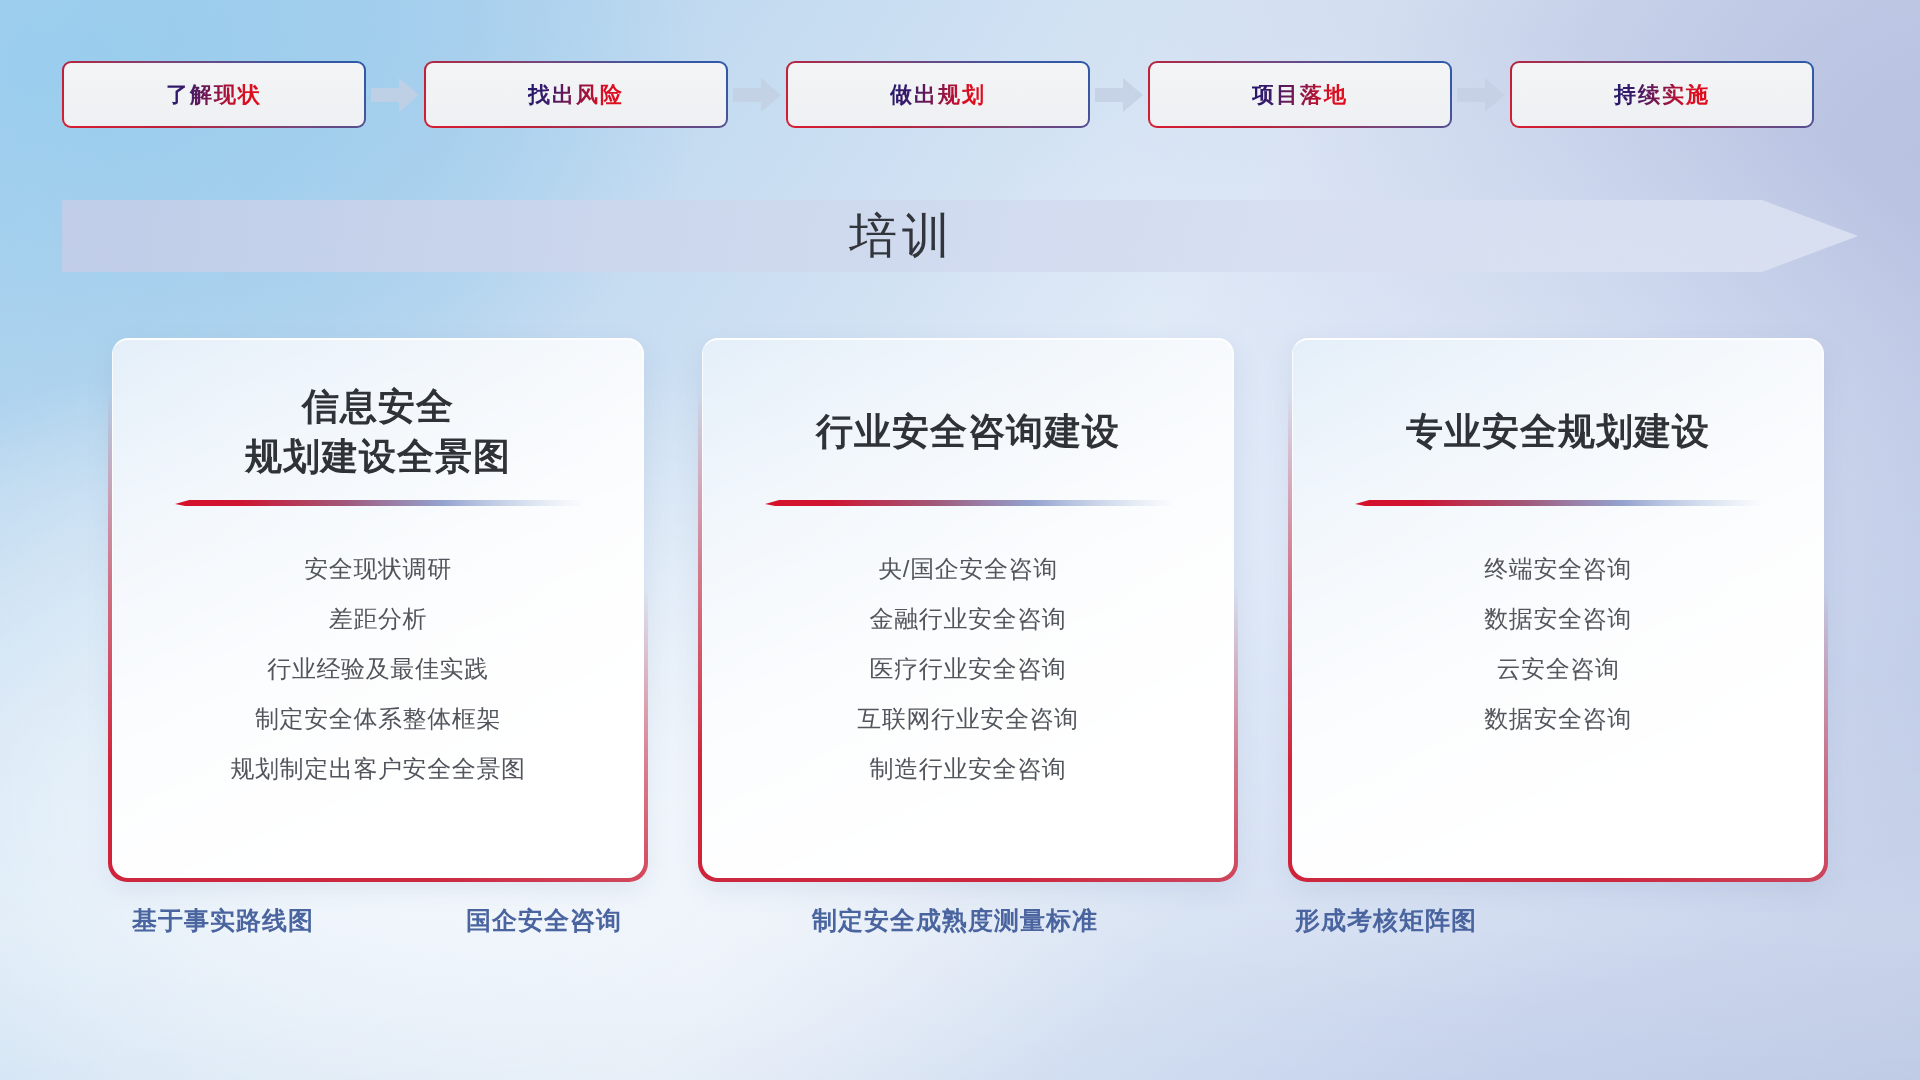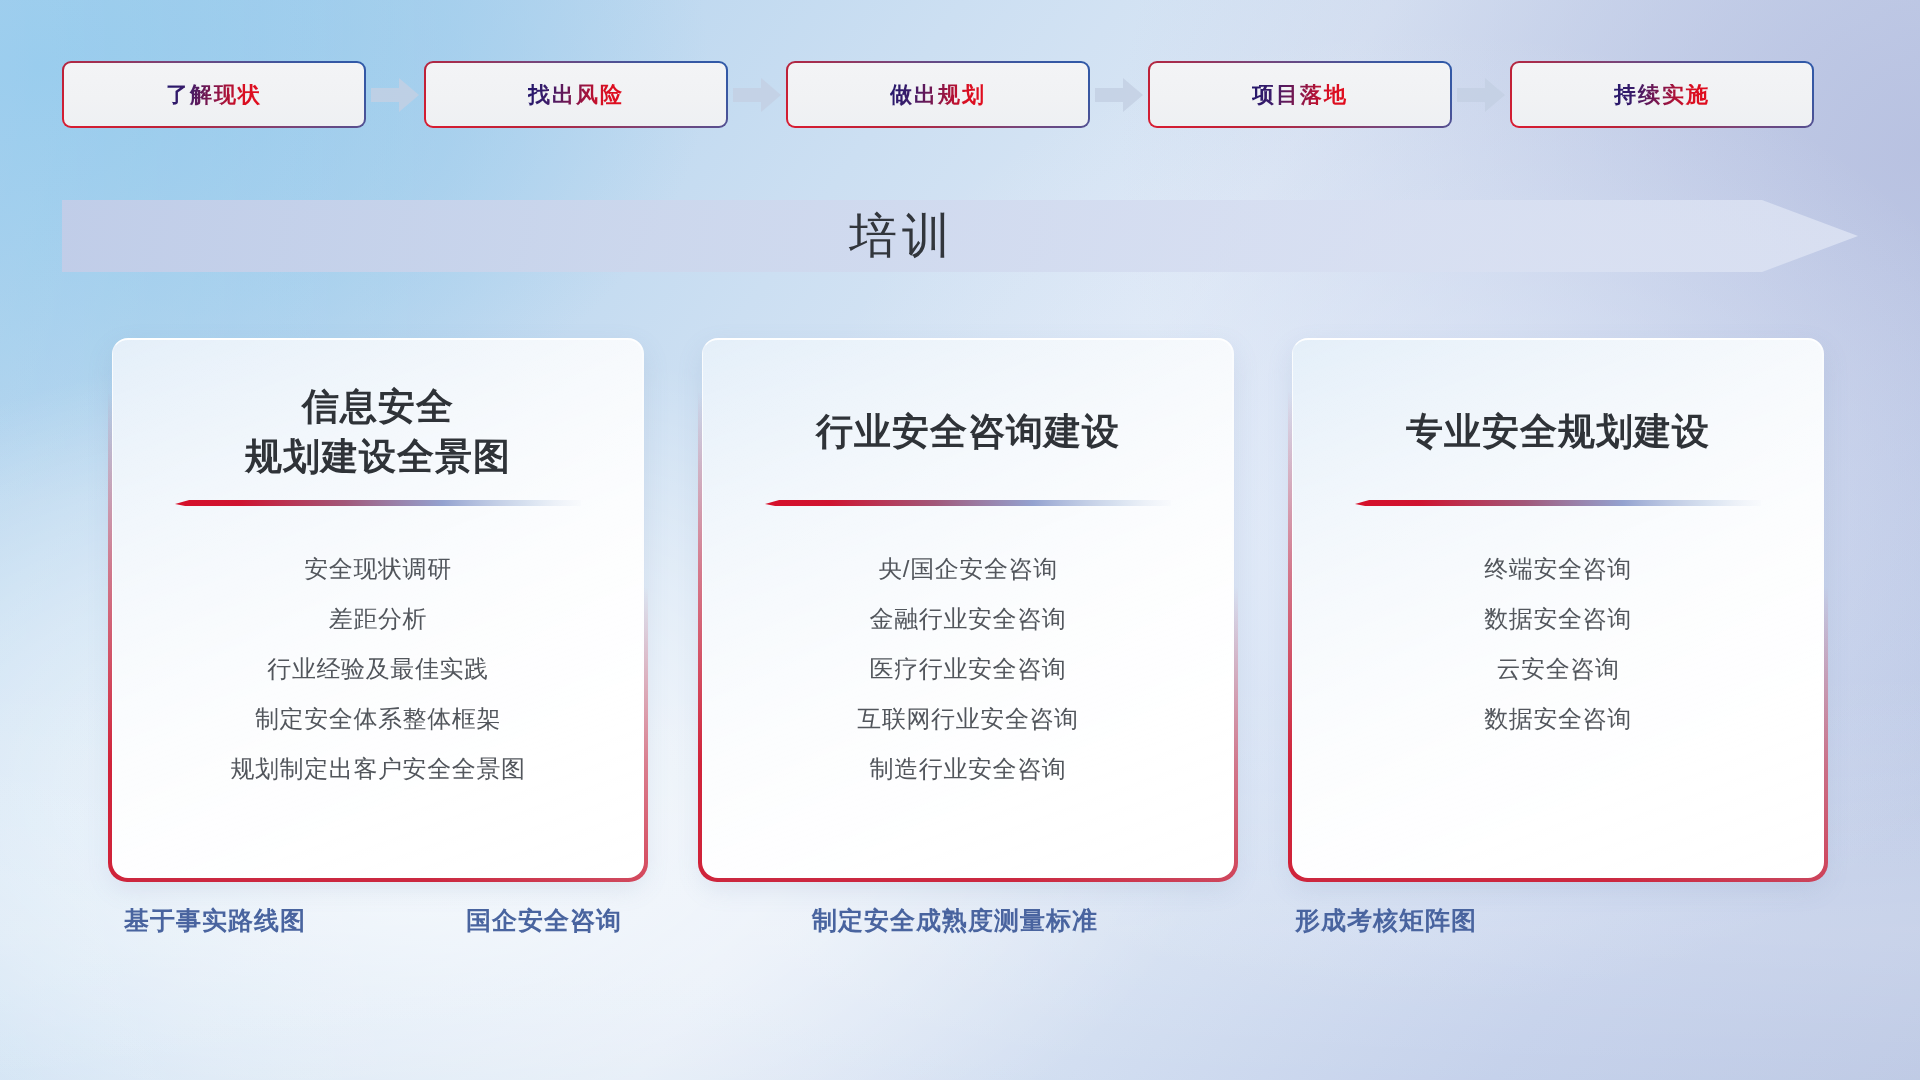--- a/index.html
+++ b/index.html
@@ -225,21 +225,21 @@
   .caption {
     position: absolute;
     top: 0;
     font-size: 25px;
     font-weight: bold;
     color: #49649f;
     letter-spacing: 1px;
     line-height: 1;
     white-space: nowrap;
   }
-  .caption.c0 { left: 124px; }
+  .caption.c0 { left: 132px; }
   .caption.c1 { left: 466px; }
   .caption.c2 { left: 788px; margin-left: 24px; }
   .caption.c3 { left: 1295px; }
 </style>
 </head>
 <body>
 
 <div id="canvas">
 
   <div id="steps">

